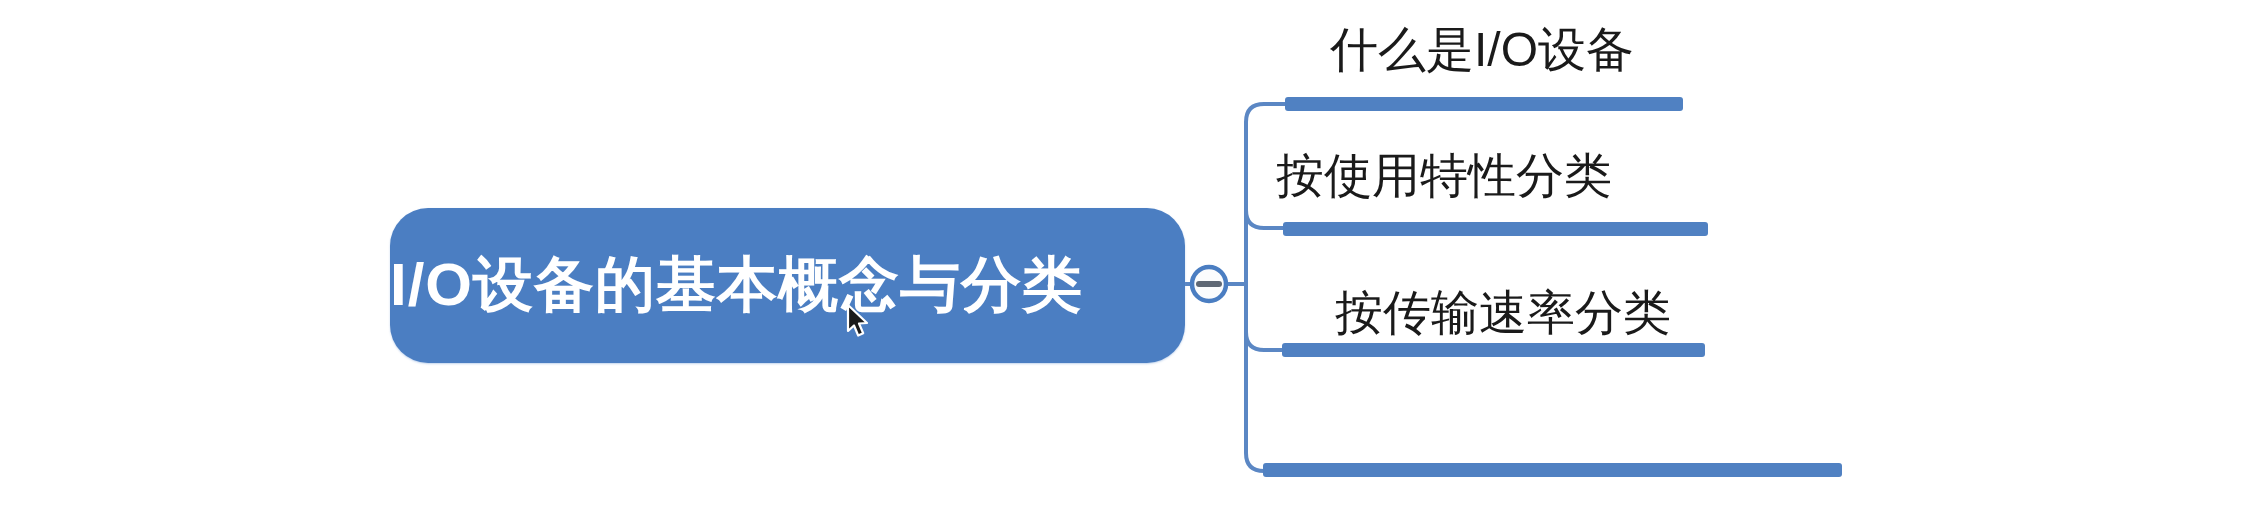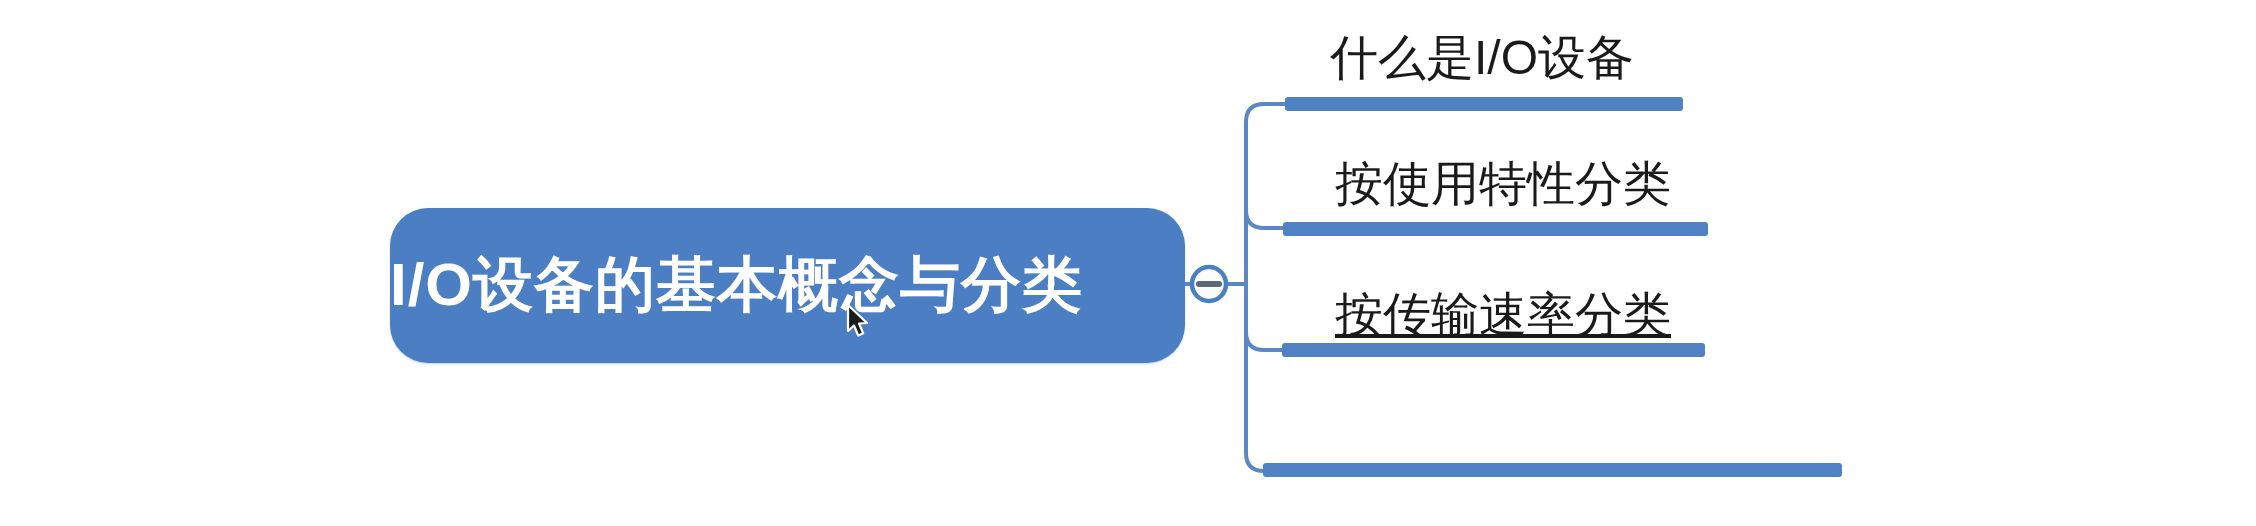--- a/index.html
+++ b/index.html
@@ -45,21 +45,20 @@
     letter-spacing: 1px;
     text-align: center;
   }
   .branch-label {
     position: absolute;
     color: #1a1a1a;
     font-size: 48px;
     font-weight: 500;
     white-space: nowrap;
     line-height: 1.15;
-    margin-top: 8px;
   }
   .branch-bar {
     position: absolute;
     height: 14px;
     background: #5081c2;
     border-radius: 3px;
   }
   .cursor-layer {
     position: absolute;
     left: 0;
@@ -90,24 +89,24 @@
     </g>
   </svg>
 
   <div class="root-topic">
     <div class="root-topic-label">I/O设备的基本概念与分类</div>
   </div>
 
   <div class="branch-label" style="left:1330px; top:22px;">什么是I/O设备</div>
   <div class="branch-bar" style="left:1285px; top:97px; width:398px;"></div>
 
-  <div class="branch-label" style="left:1335px; top:148px;">按使用特性分类</div>
+  <div class="branch-label" style="left:1276px; top:148px;">按使用特性分类</div>
   <div class="branch-bar" style="left:1283px; top:222px; width:425px;"></div>
 
-  <div class="branch-label" style="left:1335px; top:279px;text-decoration:underline;">按传输速率分类</div>
+  <div class="branch-label" style="left:1335px; top:285px;">按传输速率分类</div>
   <div class="branch-bar" style="left:1282px; top:343px; width:423px;"></div>
 
   <div class="branch-bar" style="left:1263px; top:463px; width:579px;"></div>
 
   <svg class="cursor-layer" style="left:845px; top:303px;" width="34" height="40" viewBox="0 0 34 40" xmlns="http://www.w3.org/2000/svg">
     <path d="M3 2 L3 28 L9 22.5 L13.2 32.5 L18.2 30.3 L14 20.5 L22 20 Z" fill="#1b1b1b" stroke="#ffffff" stroke-width="2.2" stroke-linejoin="round"></path>
   </svg>
 
 </div>
 

